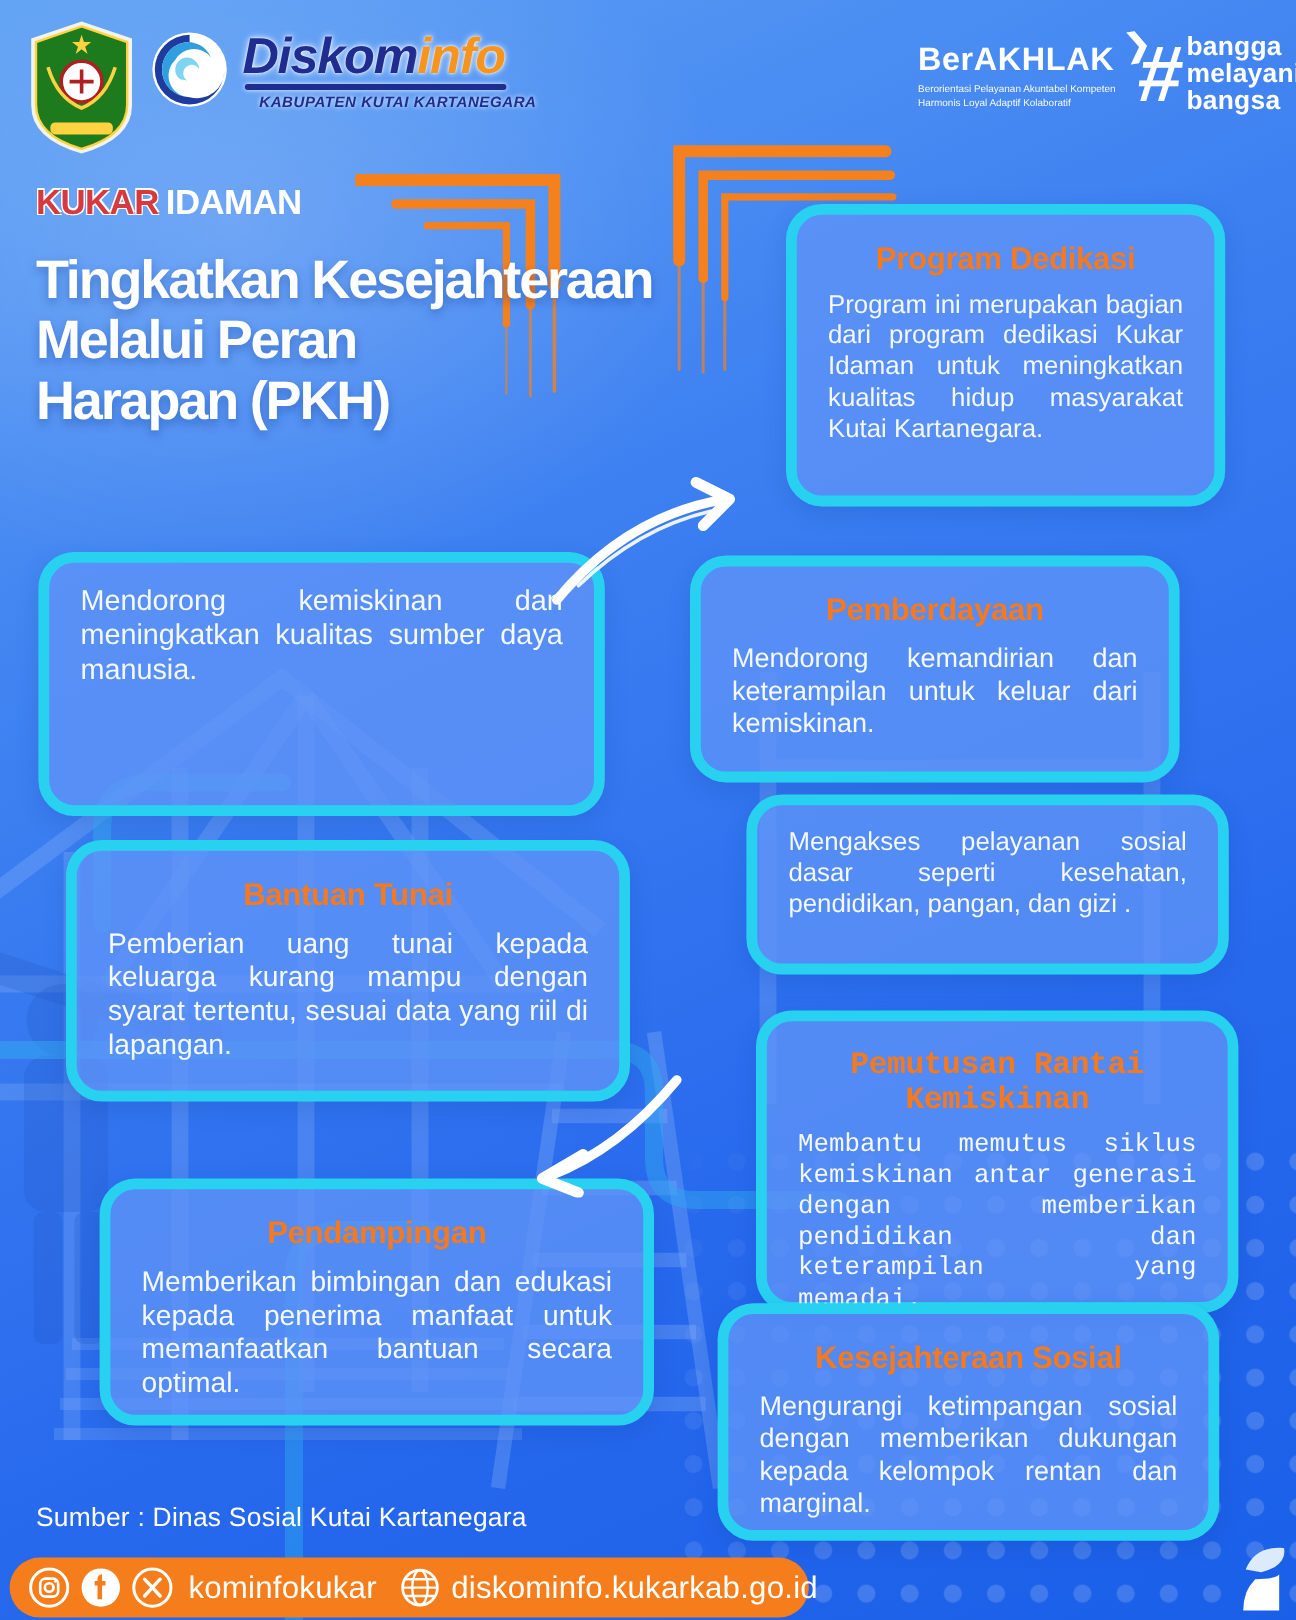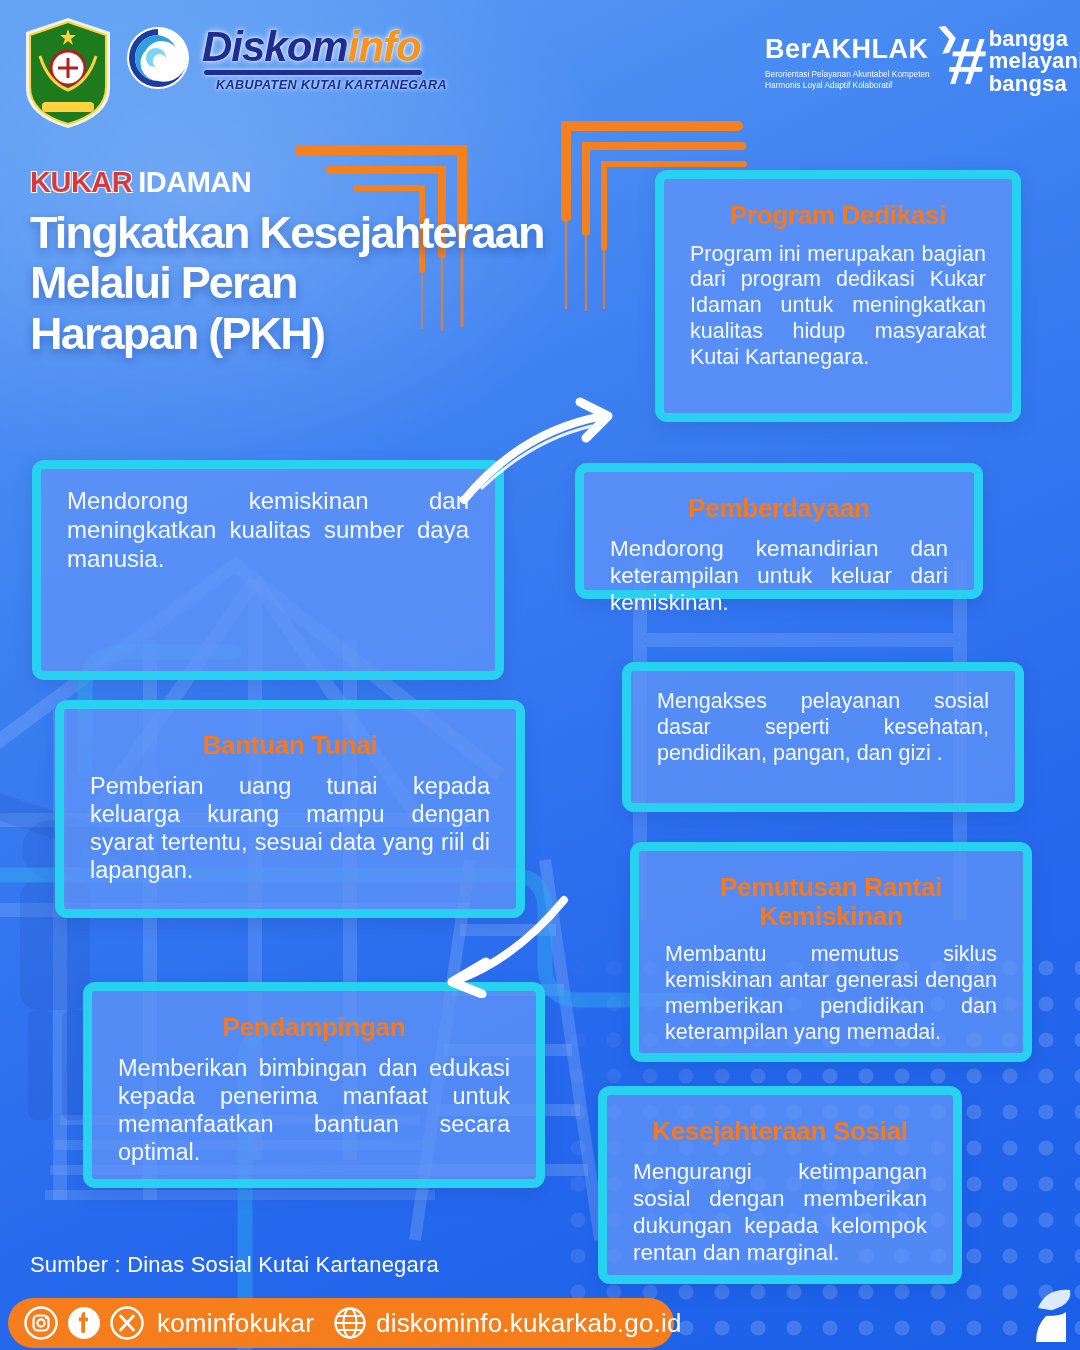--- a/index.html
+++ b/index.html
@@ -33,56 +33,56 @@
     text-shadow:0 0 4px rgba(255,255,255,.95);padding-left:14px;}
   #berakhlak{left:765px;top:34px;z-index:3;color:#fff;width:180px;}
   .ba-title{font-size:27px;font-weight:bold;letter-spacing:.5px;position:relative;}
   .ba-chevron{position:absolute;right:-14px;top:-12px;font-size:26px;font-weight:bold;transform:rotate(-8deg);}
   .ba-sub{font-size:8.3px;line-height:1.35;margin-top:4px;opacity:.95;}
   #bangga{left:948px;top:28px;z-index:3;color:#fff;display:flex;align-items:center;gap:4px;}
   .bg-hash{font-size:66px;font-weight:bold;font-style:italic;line-height:.9;transform:skewX(-6deg);}
   .bg-lines{font-size:22px;font-weight:bold;line-height:1.02;letter-spacing:.2px;}
 
   
-  #kukar-badge{left:30px;top:166px;z-index:3;font-size:29px;font-weight:bold;letter-spacing:-.5px;}
+  #kukar-badge{left:30px;top:153px;z-index:3;font-size:29px;font-weight:bold;letter-spacing:-.5px;}
   #kukar-badge .k1{color:#d8393f;text-shadow:-1px -1px 0 #fff,1px -1px 0 #fff,-1px 1px 0 #fff,1px 1px 0 #fff;}
   #kukar-badge .k2{color:#fff;margin-left:6px;}
 
   
   #main-title{left:30px;top:208px;width:650px;z-index:3;color:#fff;font-weight:bold;
     font-size:45px;line-height:1.12;letter-spacing:-1.8px;
     text-shadow:0 4px 8px rgba(10,50,140,.35);}
 
   
   .bracket{z-index:2;pointer-events:none;}
   #bracket1{left:296px;top:138px;}
   #bracket2{left:556px;top:112px;}
 
   
   .card{position:absolute;z-index:3;background:rgba(95,148,247,.78);
-    border:9px solid #29d1f1;border-radius:12px;padding:18px 26px;box-sizing:border-box;
+    border:9px solid #29d1f1;border-radius:30px;padding:18px 26px;box-sizing:border-box;
     box-shadow:0 6px 18px rgba(15,60,160,.18);}
   .card h3{margin:4px 0 12px 0;text-align:center;color:#f5791f;font-size:26px;line-height:1.1;
     letter-spacing:-.3px;}
   .card p{margin:0;color:#f4f8ff;text-align:justify;line-height:1.2;}
   #card-dedikasi{left:655px;top:170px;width:366px;height:252px;}
   #card-dedikasi p{font-size:21.5px;}
   #card-tujuan{left:32px;top:460px;width:472px;height:220px;}
   #card-tujuan p{font-size:24px;}
-  #card-pemberdayaan{left:575px;top:463px;width:408px;height:136px;}
+  #card-pemberdayaan{left:575px;top:463px;width:408px;height:189px;}
   #card-pemberdayaan p{font-size:22.5px;}
   #card-komplementer{left:622px;top:662px;width:402px;height:150px;}
   #card-komplementer p{font-size:21.5px;}
   #card-bantuan{left:55px;top:700px;width:470px;height:218px;}
   #card-bantuan p{font-size:23.5px;}
-  #card-pemutusan{left:630px;top:842px;width:402px;height:220px;}
+  #card-pemutusan{left:630px;top:842px;width:402px;height:252px;font-family:Liberation Mono, monospace;}
   #card-pemutusan p{font-size:21.5px;}
   #card-pendampingan{left:83px;top:982px;width:462px;height:206px;}
   #card-pendampingan p{font-size:23.5px;}
-  #card-kesejahteraan{left:598px;top:1086px;width:364px;height:198px;}
+  #card-kesejahteraan{left:598px;top:1086px;width:418px;height:198px;}
   #card-kesejahteraan p{font-size:22.5px;}
 
   
   .arrow{z-index:4;pointer-events:none;}
   #arrow1{left:452px;top:392px;}
   #arrow2{left:436px;top:888px;}
 
   
   #source{left:30px;top:1252px;z-index:3;color:#fff;font-size:22px;letter-spacing:.2px;}
   #footer-bar{left:8px;top:1298px;width:666px;height:50px;z-index:3;background:#f57d1b;

